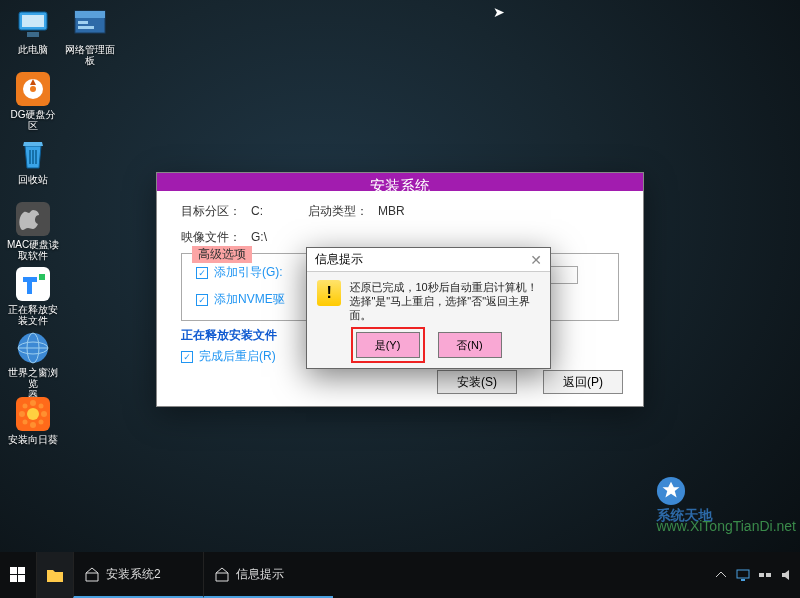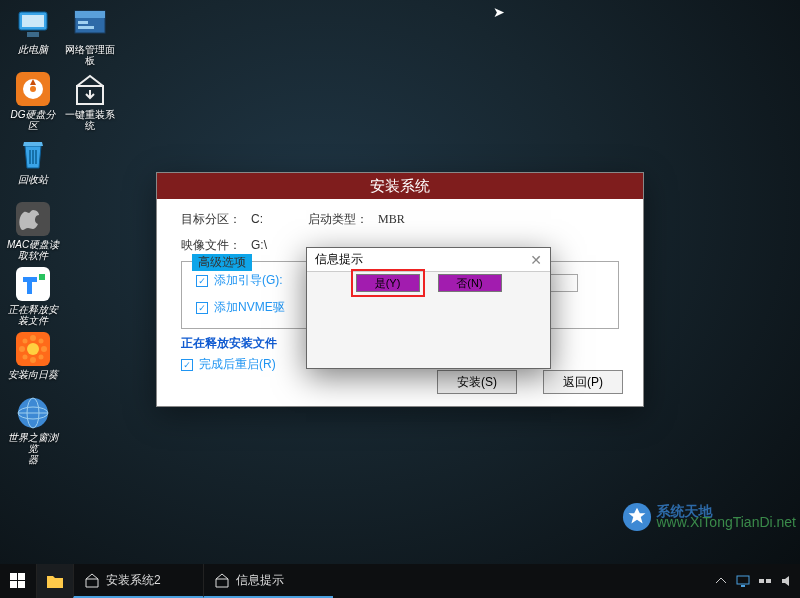--- a/index.html
+++ b/index.html
@@ -1,54 +1,54 @@
 <!DOCTYPE html>
 <html><head>
 <meta charset="utf-8">
 <style>
 * { margin:0; padding:0; box-sizing:border-box; font-family:"Microsoft YaHei",SimSun,sans-serif; }
 body { width:800px; height:598px; background:radial-gradient(ellipse at 40% 35%,#1f3544 0%,#17262f 40%,#0d151a 80%,#080d10 100%); overflow:hidden; position:relative; }
 .desktop { position:relative; width:100%; height:568px; }
 .icon-col { position:absolute; top:6px; display:flex; flex-direction:column; gap:3px; }
-.col1 { left:6px;font-style:italic; } .col2 { left:63px;align-items:flex-end; }
+.col1 { left:6px; } .col2 { left:63px;align-items:flex-end; }
 .d-icon { width:54px; height:62px; display:flex; flex-direction:column; align-items:center; gap:2px; cursor:pointer; }
 .d-icon .img { width:36px; height:36px; display:flex; align-items:center; justify-content:center; }
 .d-icon .lbl { color:#fff; font-size:10px; text-align:center; line-height:11px; text-shadow:0 1px 2px rgba(0,0,0,.8); }
 .cursor { position:absolute; left:493px; top:4px; color:#fff; font-size:14px; }
 .install-win { position:absolute; left:156px; top:172px; width:488px; height:235px; background:#fff; border:1px solid #888; box-shadow:0 8px 30px rgba(0,0,0,.4); }
-.install-title { background:#7f1d1d; color:#fff; height:26px; line-height:26px; text-align:center; font-size:15px; }
+.install-title { background:#a21caf; color:#fff; height:18px; line-height:26px; text-align:center; font-size:15px; }
 .install-body { padding:10px 24px; font-size:12px; color:#333; }
 .row { display:flex; align-items:center; height:20px; }
 .lblw { width:70px; }
 .fieldset { position:relative; margin-top:6px; border:1px solid #aaa; height:68px; }
-.legend { position:absolute; top:-8px; left:10px; background:#0ea5e9; padding:0 6px; font-size:12px; }
+.legend { position:absolute; top:-8px; left:10px; background:#fca5a5; padding:0 6px; font-size:12px; }
 .chk { display:flex; align-items:center; gap:6px; margin:10px 0 0 14px; color:#2095f2; }
 .chkbox { width:12px; height:12px; border:1px solid #2095f2; display:inline-flex; align-items:center; justify-content:center; color:#2095f2; font-size:9px; }
 .status { color:#115bd1; font-weight:bold; font-size:12px; margin-top:6px; }
 .chk2 { display:flex; align-items:center; gap:6px; color:#2095f2; margin-top:4px; }
 .btns { position:absolute; right:20px; bottom:12px; display:flex; gap:26px; }
 .btn { width:80px; height:24px; border:1px solid #888; background:#f3f3f3; font-size:12px; cursor:pointer; }
 .txt-in { border:1px solid #aaa; height:18px; width:70px; font-size:11px; padding:0 3px; }
 .dialog { position:absolute; left:306px; top:247px; width:245px; height:122px; background:#f5f5f5; border:1px solid #666; box-shadow:0 8px 30px rgba(0,0,0,.5); }
 .dlg-head { height:24px; background:#fff; border-bottom:1px solid #ccc; display:flex; align-items:center; justify-content:space-between; padding:0 8px; font-size:12px; }
 .dlg-close { cursor:pointer; color:#888; font-size:14px; }
 .dlg-body { display:flex; padding:8px 10px; gap:8px; }
 .warn-icon { width:26px; height:26px; border-radius:3px; background:linear-gradient(#ffe36b,#ffca00); display:flex; align-items:center; justify-content:center; position:relative; }
 .warn-icon:before { content:"!"; color:#000; font-weight:bold; font-size:16px; }
 .dlg-text { font-size:11px; line-height:14px; color:#222; }
 .dlg-btns { display:flex; justify-content:center; gap:18px; margin-top:2px; }
-.dlg-btn { width:64px; height:18px; border:1px solid #777; background:#a21caf; font-size:11px; cursor:pointer; }
+.dlg-btn { width:64px; height:26px; border:1px solid #777; background:#f9a8d4; font-size:11px; cursor:pointer; }
 .highlight { outline:2px solid #e22; outline-offset:3px; }
-.taskbar { position:absolute; bottom:0; left:0; width:100%; height:34px; background:#0d0f11; display:flex; align-items:stretch; }
+.taskbar { position:absolute; bottom:0; left:0; width:100%; height:46px; background:#0d0f11; display:flex; align-items:stretch; }
 .start { width:36px; display:flex; align-items:center; justify-content:center; cursor:pointer; }
 .tb-item { display:flex; align-items:center; gap:6px; padding:0 10px; color:#ddd; font-size:12px; cursor:pointer; border-left:1px solid #222; }
 .tb-item .tb-icon { width:16px; height:16px; display:flex; align-items:center; justify-content:center; }
 .tray { margin-left:auto; display:flex; align-items:center; gap:4px; padding-right:4px; }
 .tray-icon { width:18px; height:18px; display:flex; align-items:center; justify-content:center; }
-.watermark { position:absolute; right:4px; bottom:36px; display:flex; align-items:center; gap:4px; }
+.watermark { position:absolute; right:4px; bottom:36px; display:flex; align-items:flex-start; gap:4px;flex-direction:column; }
 .wm-logo { width:30px; height:30px; }
 .wm-text { display:flex; flex-direction:column; line-height:11px; }
 svg { display:block; }
 </style>
 </head>
 <body>
 
 <div class="desktop">
   <div class="cursor">➤</div>
 
@@ -98,89 +98,79 @@
     </div>
     <div class="d-icon">
       <div class="img">
           <svg width="34" height="34">
             <rect width="34" height="34" rx="6" fill="#fff"></rect>
             <path d="M7 10h14v5h-5v12h-5V15H7z" fill="#2a8cff"></path>
             <rect x="23" y="7" width="6" height="6" fill="#28c25f"></rect>
           </svg>
         </div>
       <div class="lbl">正在释放安装文件</div>
+    </div>
+    <div class="d-icon">
+      <div class="img">
+          <svg width="34" height="34">
+            <circle cx="17" cy="17" r="15" fill="#3d89d4"></circle>
+            <ellipse cx="17" cy="17" rx="15" ry="6" fill="none" stroke="#9fd0f0"></ellipse>
+            <ellipse cx="17" cy="17" rx="6" ry="15" fill="none" stroke="#9fd0f0"></ellipse>
+            <line x1="2" y1="17" x2="32" y2="17" stroke="#9fd0f0"></line>
+          </svg>
+        </div>
+      <div class="lbl" style="white-space:pre-line;">世界之窗浏览
+器</div>
     </div>
     <div class="d-icon">
       <div class="img">
           <svg width="34" height="34">
             <rect width="34" height="34" rx="6" fill="#ff6a1a"></rect>
             <circle cx="17" cy="17" r="6" fill="#ffd040"></circle>
             <g fill="#ff9030">
               <circle cx="17" cy="6" r="3"></circle>
               <circle cx="17" cy="28" r="3"></circle>
               <circle cx="6" cy="17" r="3"></circle>
               <circle cx="28" cy="17" r="3"></circle>
               <circle cx="9" cy="9" r="2.5"></circle>
               <circle cx="25" cy="9" r="2.5"></circle>
               <circle cx="9" cy="25" r="2.5"></circle>
               <circle cx="25" cy="25" r="2.5"></circle>
             </g>
           </svg>
         </div>
       <div class="lbl">安装向日葵</div>
     </div>
-    <div class="d-icon">
-      <div class="img">
-          <svg width="34" height="34">
-            <circle cx="17" cy="17" r="15" fill="#3d89d4"></circle>
-            <ellipse cx="17" cy="17" rx="15" ry="6" fill="none" stroke="#9fd0f0"></ellipse>
-            <ellipse cx="17" cy="17" rx="6" ry="15" fill="none" stroke="#9fd0f0"></ellipse>
-            <line x1="2" y1="17" x2="32" y2="17" stroke="#9fd0f0"></line>
-          </svg>
-        </div>
-      <div class="lbl" style="white-space:pre-line;">世界之窗浏览
-器</div>
-    </div>
   </div>
 
   <div class="icon-col col2">
     <div class="d-icon">
       <div class="img">
           <svg width="34" height="30">
             <rect x="2" y="2" width="30" height="22" fill="#2d6aa8" stroke="#1a3d5f"></rect>
             <rect x="2" y="2" width="30" height="7" fill="#5aa0db"></rect>
             <rect x="5" y="12" width="10" height="3" fill="#9fd0f0"></rect>
             <rect x="5" y="17" width="16" height="3" fill="#9fd0f0"></rect>
           </svg>
         </div>
       <div class="lbl">网络管理面板</div>
-    </div>
-    <div class="d-icon">
-      <div class="img">
-          <svg width="34" height="34">
-            <path d="M4 14h26v18H4z" fill="none" stroke="#eee" stroke-width="2"></path>
-            <path d="M4 14l13-10 13 10" fill="none" stroke="#eee" stroke-width="2"></path>
-            <path d="M17 18v8m-4-4l4 4 4-4" fill="none" stroke="#eee" stroke-width="2"></path>
-          </svg>
-        </div>
-      <div class="lbl">一键重装系统</div>
     </div>
   </div>
 
   <div class="install-win">
     <div class="install-title">安装系统</div>
     <div class="install-body">
       <div style="display:flex;gap:45px;">
         <div class="row">
             <span class="lblw">目标分区：</span>
             <span>C:</span>
           </div>
         <div class="row">
             <span class="lblw">启动类型：</span>
-            <span style="font-family:Liberation Serif, serif;text-align:center;">MBR</span>
+            <span style="font-family:Liberation Sans, sans-serif;text-align:center;">MBR</span>
           </div>
       </div>
       <div class="row" style="margin-top:6px;">
           <span class="lblw">映像文件：</span>
           <span>G:\</span>
         </div>
       <div class="fieldset">
         <span class="legend">高级选项</span>
         <div class="chk">
             <span class="chkbox">✓</span>
@@ -201,20 +191,27 @@
         <button class="btn">安装(S)</button>
         <button class="btn">返回(P)</button>
       </div>
     </div>
   </div>
 
   <div class="dialog">
     <div class="dlg-head">
       <span>信息提示</span>
       <span class="dlg-close">✕</span>
+    </div>
+    <div class="dlg-body">
+      <div class="warn-icon"></div>
+      <div class="dlg-text">
+        <div>还原已完成，10秒后自动重启计算机！</div>
+        <div>选择"是"马上重启，选择"否"返回主界面。</div>
+      </div>
     </div>
     <div class="dlg-btns">
       <button class="dlg-btn highlight">是(Y)</button>
       <button class="dlg-btn">否(N)</button>
     </div>
   </div>
 
   <div class="watermark">
     <svg class="wm-logo" viewBox="0 0 32 32">
         <circle cx="16" cy="16" r="15" fill="#3d89d4"></circle>

